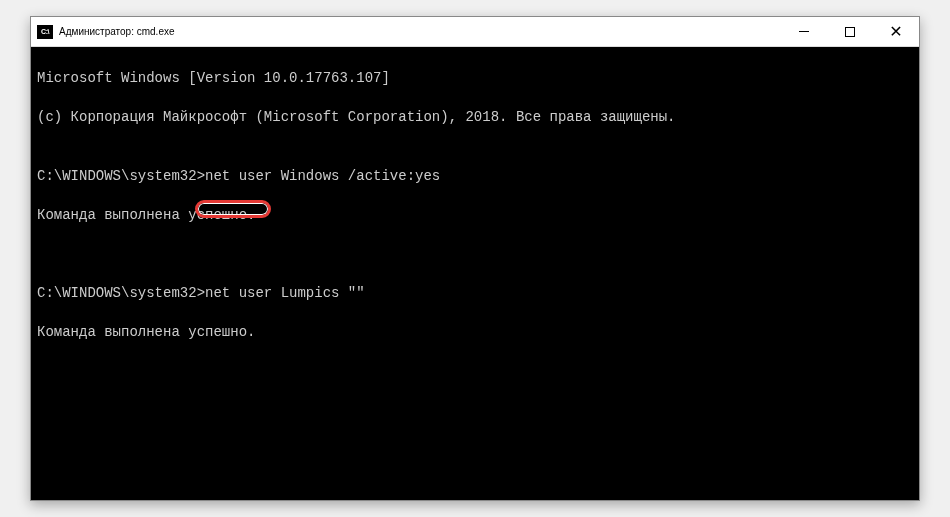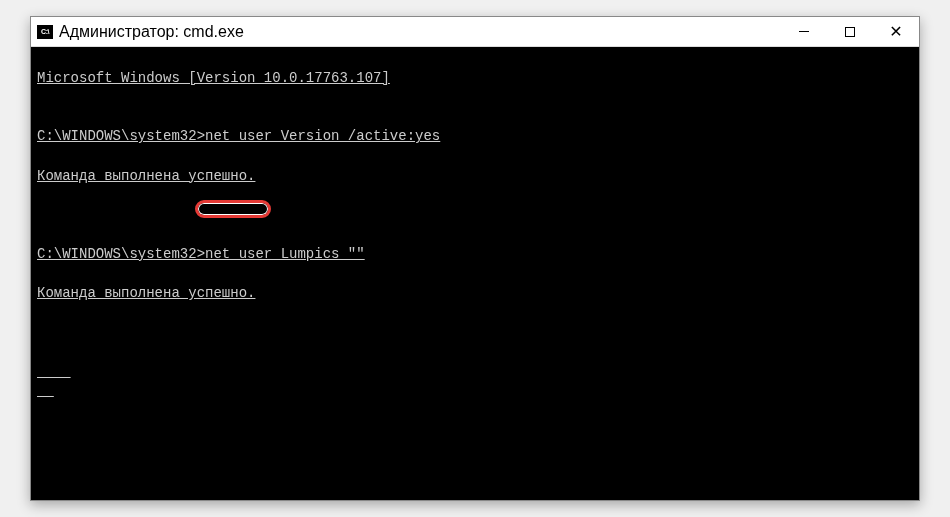--- a/index.html
+++ b/index.html
@@ -41,21 +41,21 @@
       margin-right: 6px;
       display: flex;
       align-items: center;
       justify-content: center;
       font-size: 7px;
       color: #fff;
       font-weight: bold;
       letter-spacing: -0.5px;
     }
     .titlebar-text {
-      font-size: 16px;
+      font-size: 10px;
       color: #000;
       flex: 1;
     }
     .titlebar-controls {
       display: flex;
       height: 100%;
     }
     .titlebar-btn {
       width: 46px;
       height: 100%;
@@ -70,21 +70,20 @@
       flex: 1;
       background: #000;
       color: #ccc;
       font-family: Consolas, 'Courier New', monospace;
       font-size: 14px;
       line-height: 1.4;
       padding: 2px 6px;
       overflow: hidden;
       white-space: pre;
       position: relative;
-      text-decoration: underline;
     }
     .console-line {
       display: block;
     }
     .highlight-box {
       position: absolute;
       border: 3px solid #e53935;
       border-radius: 10px;
       padding: 2px 6px;
       box-shadow: inset 0 0 0 1px #fff;
@@ -127,22 +126,23 @@
       <div class="titlebar-btn">
         <div class="maximize-box"></div>
       </div>
       <div class="titlebar-btn close">
         <span class="close-x">✕</span>
       </div>
     </div>
   </div>
   <div class="console">
 <span class="console-line">Microsoft Windows [Version 10.0.17763.107]</span>
+<span class="console-line">(c) Корпорация Майкрософт (Microsoft Corporation), 2018. Все права защищены.</span>
 <span class="console-line"></span>
-<span class="console-line"><span>C:\WINDOWS\system32&gt;</span><span>net user Version /active:yes</span></span>
+<span class="console-line"><span>C:\WINDOWS\system32&gt;</span><span>net user Windows /active:yes</span></span>
 <span class="console-line">Команда выполнена успешно.</span>
 <span class="console-line"></span>
 <span class="console-line"></span>
 <span class="console-line"><span>C:\WINDOWS\system32&gt;</span><span>net user Lumpics ""</span></span>
 <span class="console-line">Команда выполнена успешно.</span>
 <span class="console-line"></span>
 <span class="console-line"></span>
     <div class="highlight-box" id="hl" style="top: 153px; left: 164px; width: 76px; height: 18px;"></div>
   </div>
 </div>

